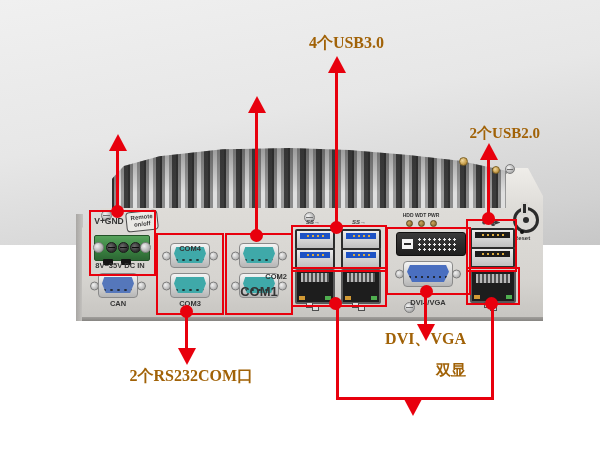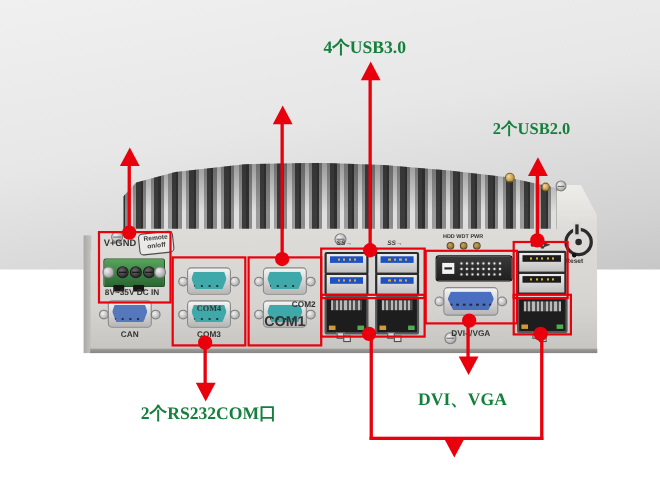--- a/index.html
+++ b/index.html
@@ -107,22 +107,22 @@
   .usb-logo{z-index:4;font-size:6px;font-weight:bold;font-style:italic;color:#3e3e3e;text-align:center;}
 
   
   .red-line{z-index:6;background:#e8000d;}
   .red-box{z-index:6;border:2.5px solid #e8000d;}
   .red-dot{z-index:7;width:13px;height:13px;border-radius:50%;background:#e8000d;}
   .arr-up{z-index:7;width:0;height:0;border-left:9px solid transparent;border-right:9px solid transparent;
     border-bottom:17px solid #e8000d;}
   .arr-dn{z-index:7;width:0;height:0;border-left:9px solid transparent;border-right:9px solid transparent;
     border-top:17px solid #e8000d;}
-  .ann{z-index:7;color:#15803d;font-family:"Liberation Serif",serif;font-weight:bold;
-    text-align:left;white-space:nowrap;}
+  .ann{z-index:7;color:#a16207;font-family:"Liberation Serif",serif;font-weight:bold;
+    text-align:right;white-space:nowrap;}
 </style>
 </head>
 <body>
 
 <div class="stage">
 
   <div class="abs bg-top"></div>
 
   <div class="abs heatsink"></div>
   <div class="abs side-strip"></div>
@@ -161,21 +161,21 @@
   </div>
   <div class="abs plabel" style="left:90px;top:299px;width:56px;font-size:7.5px;">CAN</div>
 
   <div class="abs db9" style="left:162px;top:242px;width:56px;height:27px;">
     <div class="db9-screw" style="left:0;"></div>
     <div class="db9-body">
         <div class="db9-insert"></div>
       </div>
     <div class="db9-screw" style="right:0;"></div>
   </div>
-  <div class="abs plabel" style="left:162px;top:276px;width:56px;font-size:7.5px;font-family:Liberation Serif, serif;">COM4</div>
+  <div class="abs plabel" style="left:162px;top:244px;width:56px;font-size:7.5px;">COM4</div>
   <div class="abs db9" style="left:162px;top:272px;width:56px;height:27px;">
     <div class="db9-screw" style="left:0;"></div>
     <div class="db9-body">
         <div class="db9-insert"></div>
       </div>
     <div class="db9-screw" style="right:0;"></div>
   </div>
   <div class="abs plabel" style="left:162px;top:299px;width:56px;font-size:7.5px;">COM3</div>
 
   <div class="abs db9" style="left:231px;top:242px;width:56px;height:27px;">
@@ -263,39 +263,40 @@
   <div class="abs arr-up" style="left:248px;top:96px;"></div>
   <div class="abs red-line" style="left:255px;top:112px;width:3px;height:124px;"></div>
   <div class="abs red-dot" style="left:250px;top:229px;"></div>
 
   <div class="abs ann" style="left:294px;top:33px;width:90px;font-size:16px;">4个USB3.0</div>
   <div class="abs arr-up" style="left:328px;top:56px;"></div>
   <div class="abs red-line" style="left:335px;top:72px;width:3px;height:156px;"></div>
   <div class="abs red-dot" style="left:330px;top:221px;"></div>
   <div class="abs red-box" style="left:291px;top:225px;width:92px;height:43px;"></div>
 
-  <div class="abs ann" style="left:448px;top:108px;width:92px;font-size:15px;">2个USB2.0</div>
+  <div class="abs ann" style="left:448px;top:124px;width:92px;font-size:15px;">2个USB2.0</div>
   <div class="abs arr-up" style="left:480px;top:143px;"></div>
   <div class="abs red-line" style="left:487px;top:158px;width:3px;height:62px;"></div>
   <div class="abs red-dot" style="left:482px;top:212px;"></div>
   <div class="abs red-box" style="left:466px;top:219px;width:47px;height:49px;"></div>
 
   <div class="abs red-box" style="left:156px;top:233px;width:64px;height:78px;"></div>
   <div class="abs red-box" style="left:225px;top:233px;width:64px;height:78px;"></div>
 
   <div class="abs red-dot" style="left:180px;top:305px;"></div>
   <div class="abs red-line" style="left:185px;top:312px;width:3px;height:37px;"></div>
   <div class="abs arr-dn" style="left:178px;top:348px;"></div>
   <div class="abs ann" style="left:128px;top:366px;width:125px;font-size:16px;">2个RS232COM口</div>
 
   <div class="abs red-box" style="left:386px;top:227px;width:81px;height:64px;"></div>
   <div class="abs red-dot" style="left:420px;top:285px;"></div>
   <div class="abs red-line" style="left:424px;top:291px;width:3px;height:34px;"></div>
   <div class="abs arr-dn" style="left:417px;top:324px;"></div>
-  <div class="abs ann" style="left:380px;top:353px;width:86px;font-size:16px;">DVI、VGA</div>
+  <div class="abs ann" style="left:380px;top:329px;width:86px;font-size:16px;">DVI、VGA</div>
+  <div class="abs ann" style="left:380px;top:361px;width:86px;font-size:15px;">双显</div>
 
   <div class="abs red-box" style="left:291px;top:267px;width:92px;height:36px;"></div>
   <div class="abs red-box" style="left:466px;top:267px;width:50px;height:34px;"></div>
   <div class="abs red-dot" style="left:329px;top:297px;"></div>
   <div class="abs red-dot" style="left:485px;top:297px;"></div>
   <div class="abs red-line" style="left:336px;top:303px;width:3px;height:97px;"></div>
   <div class="abs red-line" style="left:491px;top:303px;width:3px;height:97px;"></div>
   <div class="abs red-line" style="left:336px;top:397px;width:158px;height:3px;"></div>
   <div class="abs arr-dn" style="left:404px;top:399px;"></div>
 

